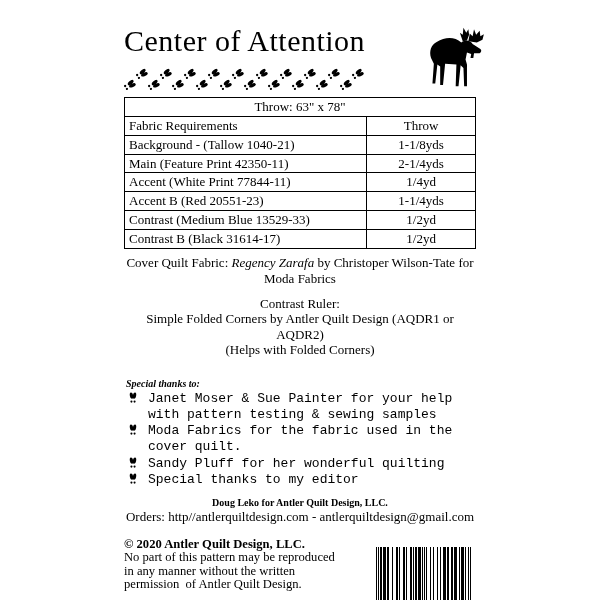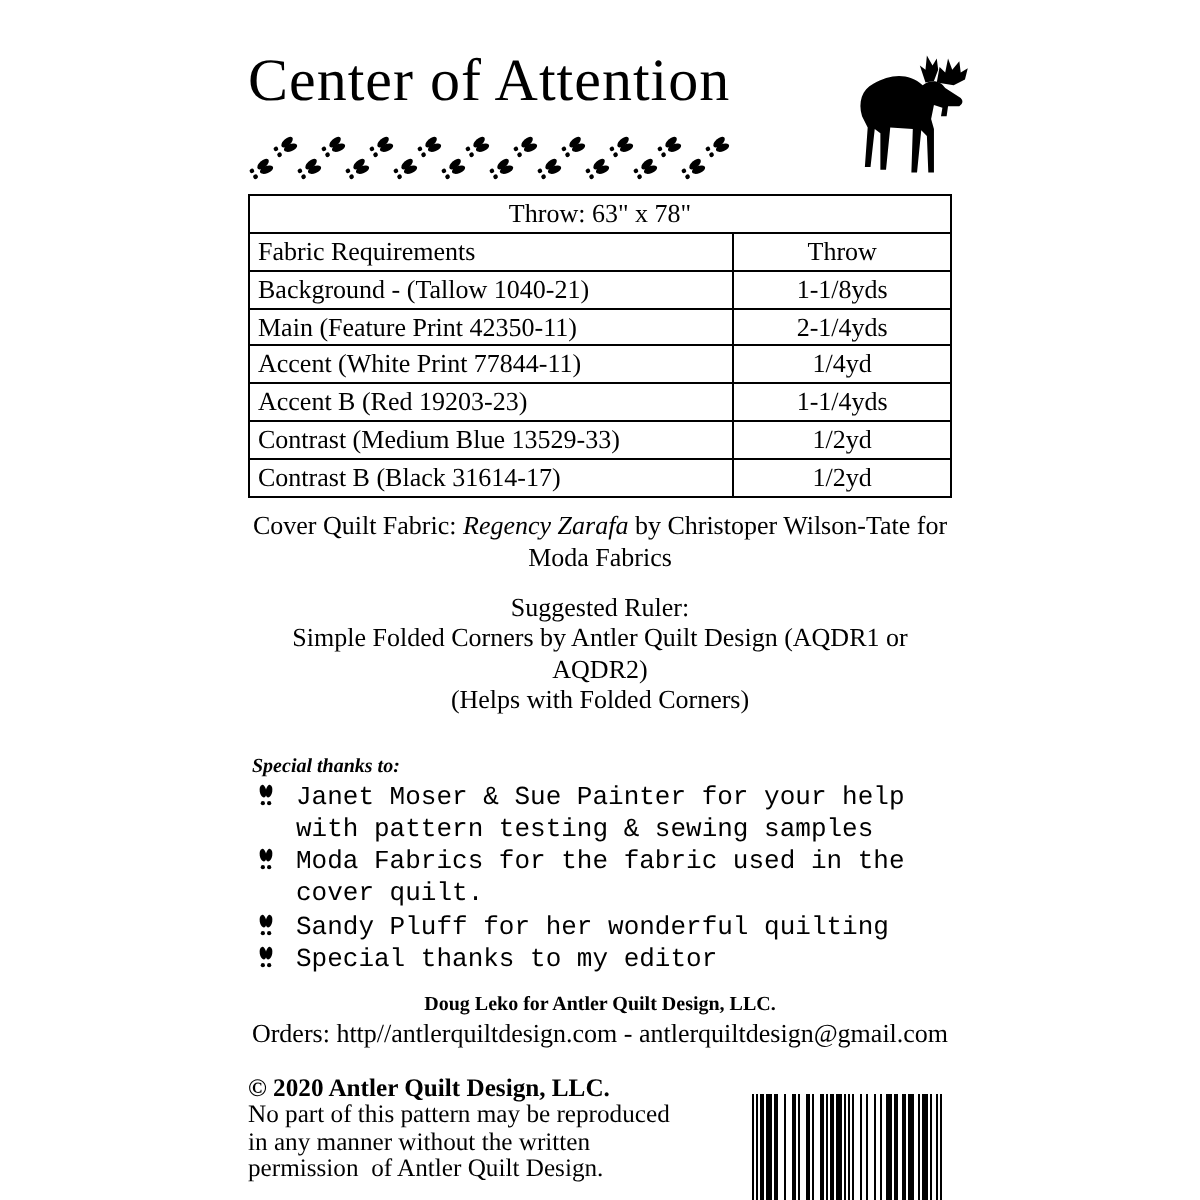--- a/index.html
+++ b/index.html
@@ -217,40 +217,40 @@
         </tr>
         <tr>
           <td class="fabric-cell">Main (Feature Print 42350-11)</td>
           <td class="amount-cell">2-1/4yds</td>
         </tr>
         <tr>
           <td class="fabric-cell">Accent (White Print 77844-11)</td>
           <td class="amount-cell">1/4yd</td>
         </tr>
         <tr>
-          <td class="fabric-cell">Accent B (Red 19203-23)</td>
+          <td class="fabric-cell">Accent B (Red 20551-23)</td>
           <td class="amount-cell">1-1/4yds</td>
         </tr>
         <tr>
           <td class="fabric-cell">Contrast (Medium Blue 13529-33)</td>
           <td class="amount-cell">1/2yd</td>
         </tr>
         <tr>
           <td class="fabric-cell">Contrast B (Black 31614-17)</td>
           <td class="amount-cell">1/2yd</td>
         </tr>
       </tbody>
   </table>
 
   <div class="cover-line">
     <span>Cover Quilt Fabric: </span><span class="italic">Regency Zarafa</span><span> by Christoper Wilson-Tate for Moda Fabrics</span>
   </div>
 
   <div class="ruler">
-    <div>Suggested Ruler:</div>
+    <div>Contrast Ruler:</div>
     <div>Simple Folded Corners by Antler Quilt Design (AQDR1 or AQDR2)</div>
     <div>(Helps with Folded Corners)</div>
   </div>
 
   <div class="thanks">
     <p class="thanks-heading">Special thanks to:</p>
     <ul class="thanks-list">
         <li class="thanks-item">
           <svg class="bullet-hoof" viewBox="0 0 10 14" aria-hidden="true">
             <ellipse cx="3.1" cy="4.6" rx="2.1" ry="4.1" transform="rotate(-10 3.1 4.6)"></ellipse>

